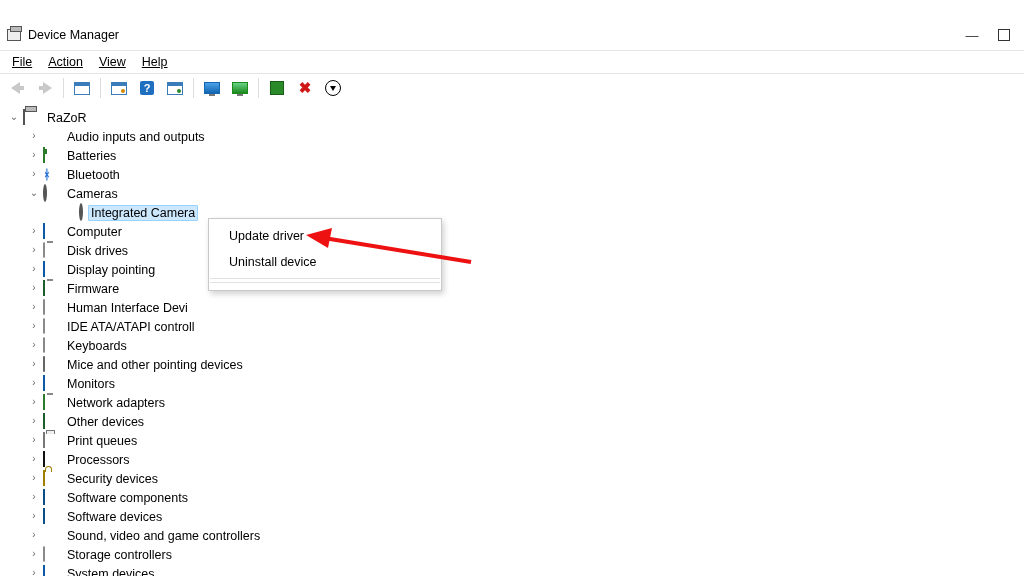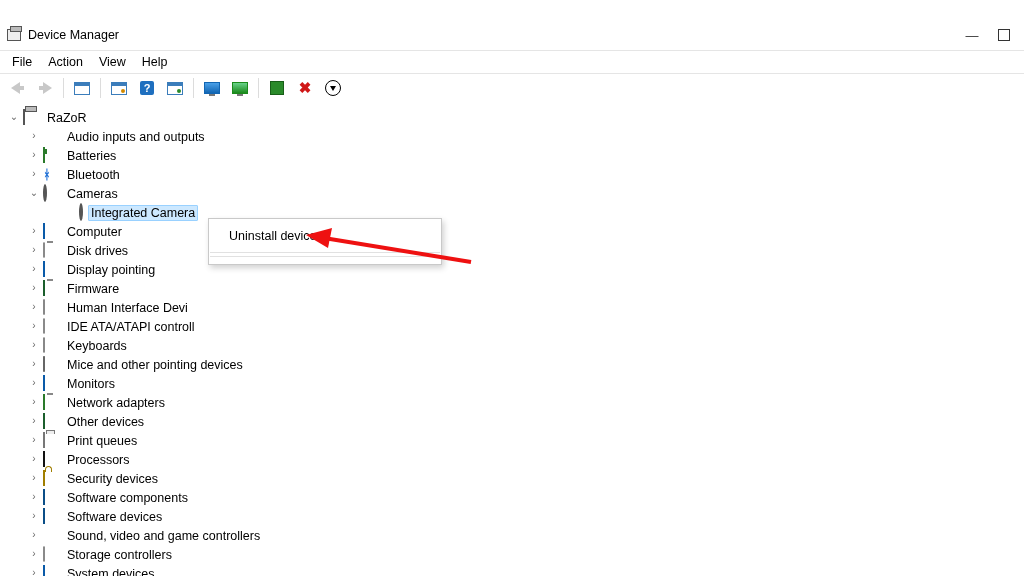--- a/index.html
+++ b/index.html
@@ -41,21 +41,21 @@
     font-size: 13px; color: #333; margin-left: 4px;
   }
   .maxbox { width:10px; height:10px; border:1px solid #333; display:inline-block;}
   
   .menubar {
     height: 22px;
     display: flex;
     align-items: center;
     padding: 0 4px;
   }
-  .menubar .menu-item { padding: 2px 8px; }
+  .menubar .menu-item { padding: 2px 8px; text-decoration: underline; }
   
   .toolbar {
     height: 28px;
     border-top: 1px solid #e5e5e5;
     border-bottom: 1px solid #cfcfcf;
     display: flex;
     align-items: center;
     padding: 0 4px;
     gap: 2px;
     background: #fff;
@@ -444,20 +444,21 @@
           <span class="exp">›</span>
           <span class="nico">
             <span class="ico"><span class="ico-monitor"></span></span>
           </span>
           <span class="label">System devices</span>
         </div>
       </div>
   </div>
 
   <div class="context-menu" id="ctx">
+      <div class="mi">Update driver</div>
       <div class="mi">Uninstall device</div>
       <div class="sep"></div>
       <div class="sep"></div>
     </div>
 
   <svg class="anno-arrow" viewBox="0 0 170 40">
     <defs></defs>
     <line x1="165" y1="34" x2="18" y2="10" stroke="#e11" stroke-width="4"></line>
     <polygon points="0,7 26,0 22,20" fill="#e11"></polygon>
   </svg>

